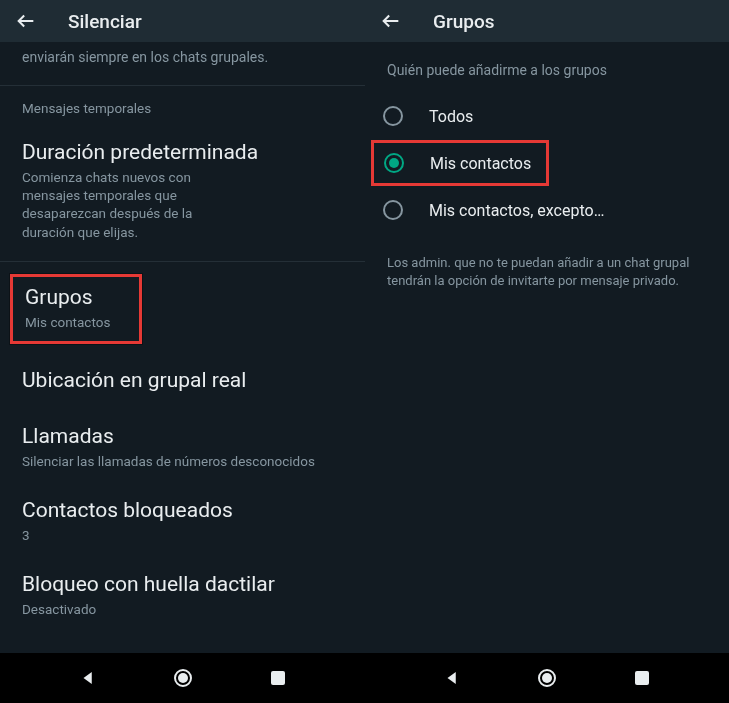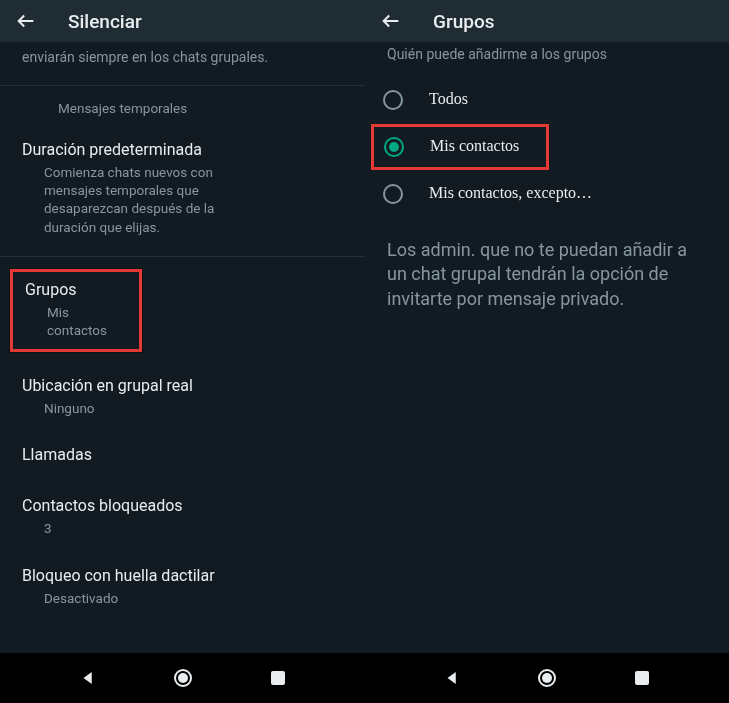--- a/index.html
+++ b/index.html
@@ -46,60 +46,58 @@
       color: #8696a0;
       font-size: 14px;
       line-height: 1.35;
       padding: 6px 22px 12px;
     }
     .divider { height: 1px; background: #242f37; margin: 6px 0 0; }
     .section-header {
       color: #8696a0;
       font-size: 13.5px;
       padding: 14px 22px 10px;
-      margin-left: 36px;
     }
     .item {
       padding: 14px 22px;
       display: flex;
       justify-content: space-between;
       align-items: flex-start;
     }
     .item-main { flex: 1; }
     .item-title {
       color: #e9edef;
-      font-size: 16px;
+      font-size: 21px;
       margin-bottom: 4px;
     }
     .item-sub {
       color: #8696a0;
       font-size: 13.5px;
       line-height: 1.35;
-      margin-left: 22px;
     }
     .item-side {
       color: #8696a0;
       font-size: 14px;
       padding-left: 12px;
       padding-top: 18px;
     }
     .highlight {
       border: 3.5px solid #e53935;
       box-shadow: 0 0 0 1px rgba(0,0,0,0.3);
       margin-left: 10px;
       margin-right: auto;
     }
     .highlight-groups {
       width: 132px;
       padding: 8px 12px 10px;
     }
     .radio-item {
       display: flex;
+      align-items: center;
       padding: 14px 18px;
-      font-family: Liberation Serif, serif;
     }
     .radio {
       width: 20px;
       height: 20px;
       border: 2px solid #8696a0;
       border-radius: 50%;
       margin-right: 26px;
       display: flex;
       align-items: center;
       justify-content: center;
@@ -119,25 +117,25 @@
     }
     .highlight-radio {
       border: 3.5px solid #e53935;
       width: 178px;
       margin-left: 6px;
       padding: 10px 10px;
     }
     .section-question {
       color: #8696a0;
       font-size: 14px;
-      padding: 4px 22px 14px;
+      padding: 20px 22px 14px;
     }
     .footer-desc {
       color: #8696a0;
-      font-size: 18px;
+      font-size: 13px;
       line-height: 1.35;
       padding: 20px 22px;
     }
     .nav-bar {
       height: 50px;
       background: #000;
       display: flex;
       align-items: center;
       justify-content: space-around;
       padding: 0 40px;
@@ -197,27 +195,27 @@
     <div class="divider"></div>
 
     <div class="highlight highlight-groups" style="margin-top:12px">
       <div class="item-title">Grupos</div>
       <div class="item-sub">Mis contactos</div>
     </div>
 
     <div class="item" style="padding-top:24px">
       <div class="item-main">
         <div class="item-title">Ubicación en grupal real</div>
-        <div class="item-sub">Ninguno</div>
       </div>
     </div>
 
     <div class="item">
       <div class="item-main">
         <div class="item-title">Llamadas</div>
+        <div class="item-sub">Silenciar las llamadas de números desconocidos</div>
       </div>
     </div>
 
     <div class="item">
       <div class="item-main">
         <div class="item-title">Contactos bloqueados</div>
         <div class="item-sub">3</div>
       </div>
     </div>
 

